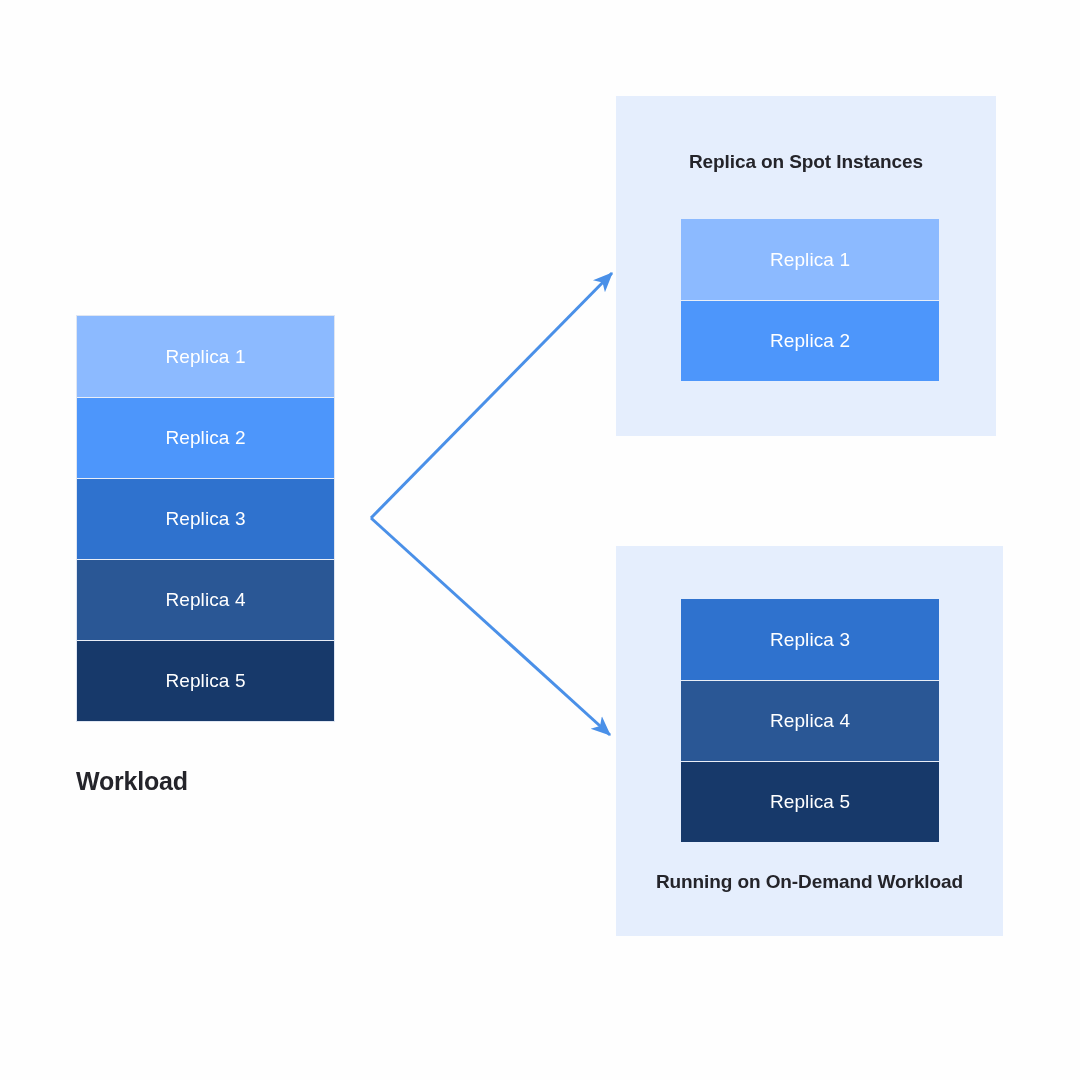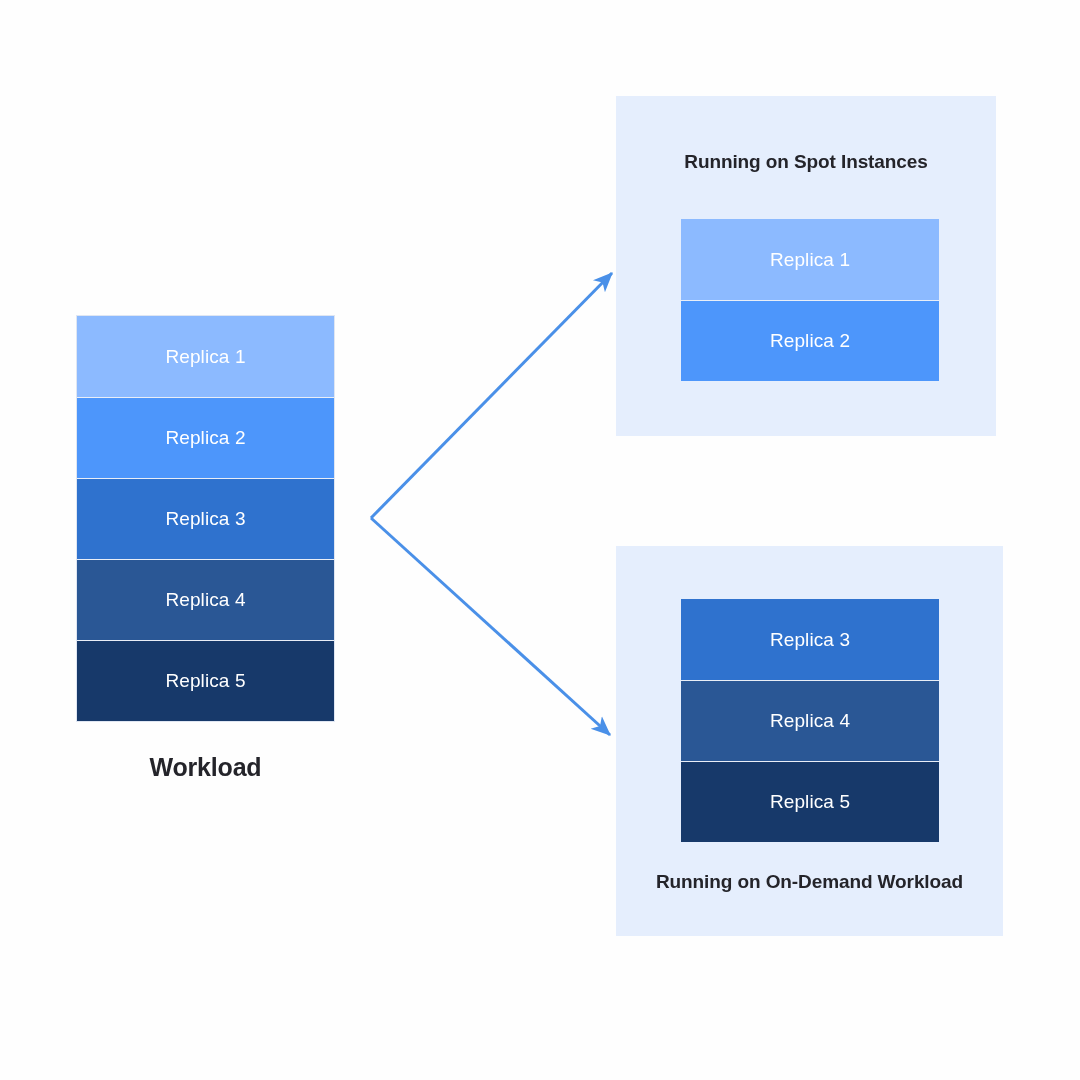--- a/index.html
+++ b/index.html
@@ -52,23 +52,22 @@
     color: #ffffff;
     font-size: 19px;
     font-family: "Liberation Sans", sans-serif;
     letter-spacing: 0.1px;
     box-sizing: border-box;
   }
   .wl-band + .wl-band {
     border-top: 1px solid #e9eef7;
   }
   #workload-caption {
-    margin-top: 31px;
+    margin-top: 45px;
     width: 259px;
-    text-align: center;
     font-size: 25px;
     font-weight: bold;
     color: #24242a;
     letter-spacing: -0.2px;
   }
 
   
   .panel {
     position: absolute;
     background: #e5eefd;
@@ -142,21 +141,21 @@
       <div class="wl-band" style="background:#8cbaff">Replica 1</div>
       <div class="wl-band" style="background:#4d96fb">Replica 2</div>
       <div class="wl-band" style="background:#2f72ce">Replica 3</div>
       <div class="wl-band" style="background:#2a5795">Replica 4</div>
       <div class="wl-band" style="background:#17396a">Replica 5</div>
     </div>
     <div id="workload-caption">Workload</div>
   </div>
 
   <div class="panel" id="panel-spot">
-    <div class="panel-title">Running on Spot Instances</div>
+    <div class="panel-title">Replica on Spot Instances</div>
     <div class="panel-stack">
       <div class="pb-band" style="background:#8cbaff">Replica 1</div>
       <div class="pb-band" style="background:#4d96fb">Replica 2</div>
     </div>
   </div>
 
   <div class="panel" id="panel-ondemand">
     <div class="panel-stack">
       <div class="pb-band" style="background:#2f72ce">Replica 3</div>
       <div class="pb-band" style="background:#2a5795">Replica 4</div>

